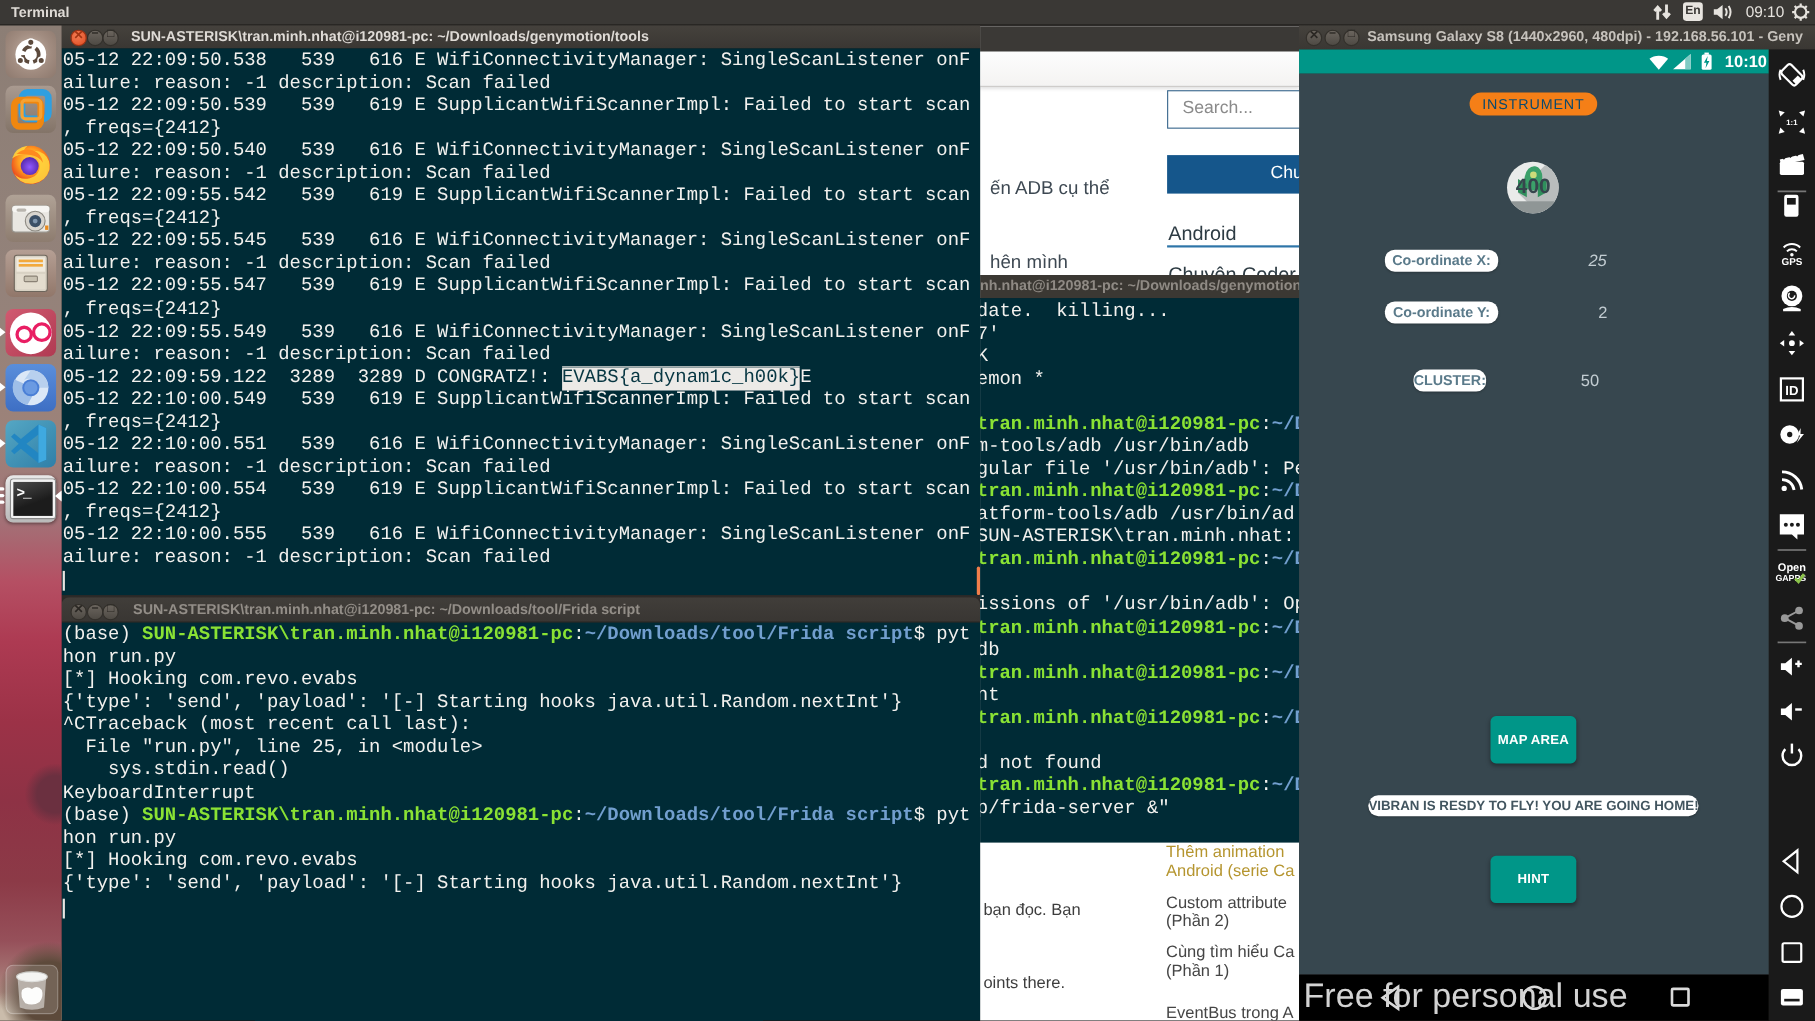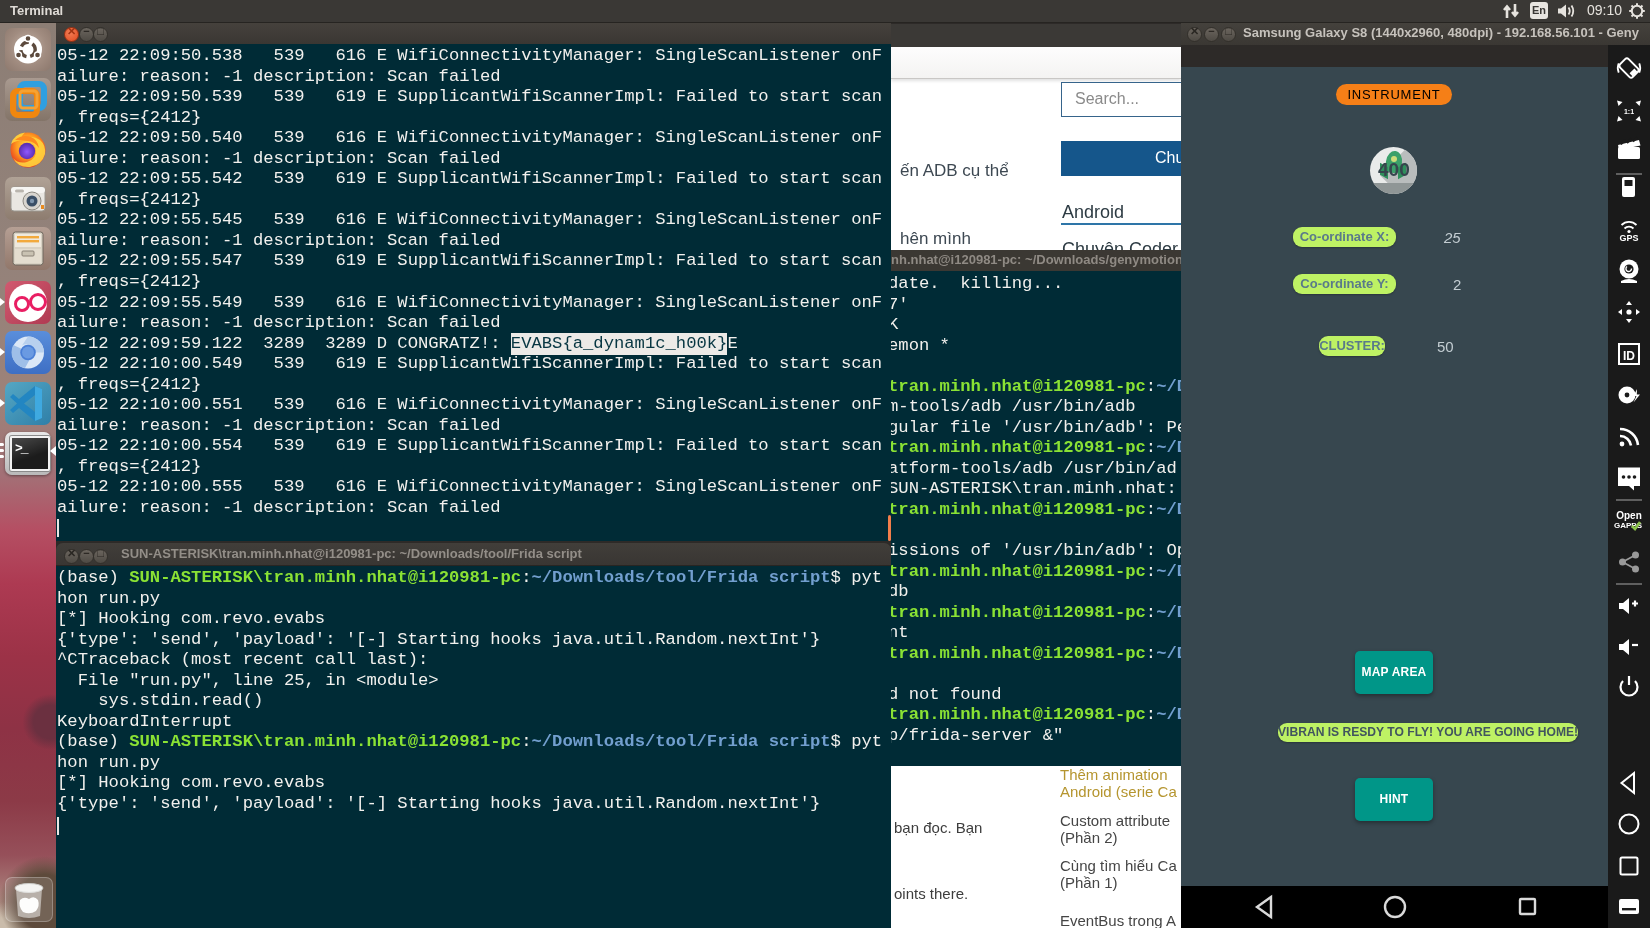--- a/index.html
+++ b/index.html
@@ -40,21 +40,21 @@
   #browser .toolbar{position:absolute;left:0;top:23px;width:100%;height:31px;background:linear-gradient(#fdfdfd,#f4f3f2);border-bottom:1px solid #c9c7c5;box-shadow:0 2px 3px rgba(0,0,0,.12);}
   .vn{color:#3d4852;margin-left:12px;}
   
   #geny{left:1181px;top:22px;width:469px;height:906px;z-index:40;}
   #gtitle{position:absolute;left:0;top:0;width:469px;height:23px;background:linear-gradient(#45423d,#3a3733);}
   #gtitle .tb-title{left:62px;top:3px;color:#c6c2bc;}
   #gstatus{position:absolute;left:0;top:23px;width:427px;height:22px;background:#009688;}
   #gapp{position:absolute;left:0;top:45px;width:427px;height:819px;background:#37474f;}
   #gnav{position:absolute;left:0;top:864px;width:427px;height:42px;background:#000;}
   #gtoolbar{position:absolute;left:427px;top:23px;width:42px;height:883px;background:#1a1a1a;}
-  .chip{position:absolute;background:#bef264;border-radius:9px;color:#5a7a8a;text-align:center;font-weight:bold;box-shadow:0 1px 2px rgba(0,0,0,.25);margin-left:34px;}
+  .chip{position:absolute;background:#ffffff;border-radius:9px;color:#5a7a8a;text-align:center;font-weight:bold;box-shadow:0 1px 2px rgba(0,0,0,.25);}
   .tealbtn{position:absolute;width:78px;height:43px;background:#009688;border-radius:5px;color:#fff;font-weight:bold;font-size:12px;text-align:center;box-shadow:0 2px 4px rgba(0,0,0,.35);letter-spacing:.2px;}
   .val{position:absolute;color:#c3cdd2;font-size:15px;}
   
   #launcher{left:0;top:22px;width:56px;height:906px;z-index:45;
     background:
       radial-gradient(circle 46px at 80% 880px, #5d4a3b 0 60%, rgba(93,74,59,0) 100%),
       radial-gradient(circle 55px at 8% 935px, #cabcab 0 70%, rgba(202,188,171,0) 100%),
       radial-gradient(circle 28px at 90% 700px, #6b3040 0 60%, rgba(107,48,64,0) 100%),
       linear-gradient(180deg,#8c7e75 0%,#93827a 25%,#9d8279 42%,#a37076 50%,#b54f63 56%,#ad3a52 62%,#9c3247 70%,#8e3245 78%,#8c3a47 86%,#96505a 92%,#b9a795 100%);}
   .tile{position:absolute;left:5px;width:46px;height:43px;border-radius:7px;}
@@ -122,20 +122,21 @@
     <div class="titlebar"></div>
     <div class="btn close" style="left:8px;">
         <span>✕</span>
       </div>
     <div class="btn gray" style="left:23px;">
         <span>−</span>
       </div>
     <div class="btn gray" style="left:37px;">
         <span>□</span>
       </div>
+    <div class="tb-title" style="left:63px;color:#dfdbd6;">SUN-ASTERISK\tran.minh.nhat@i120981-pc: ~/Downloads/genymotion/tools</div>
     <div class="content">
         <pre id="logpre">05-12 22:09:50.538   539   616 E WifiConnectivityManager: SingleScanListener onF
 ailure: reason: -1 description: Scan failed
 05-12 22:09:50.539   539   619 E SupplicantWifiScannerImpl: Failed to start scan
 , freqs={2412}
 05-12 22:09:50.540   539   616 E WifiConnectivityManager: SingleScanListener onF
 ailure: reason: -1 description: Scan failed
 05-12 22:09:55.542   539   619 E SupplicantWifiScannerImpl: Failed to start scan
 , freqs={2412}
 05-12 22:09:55.545   539   616 E WifiConnectivityManager: SingleScanListener onF
@@ -195,24 +196,35 @@
           <span>✕</span>
         </div>
       <div class="btn gray" style="left:23px;top:5px;">
           <span>−</span>
         </div>
       <div class="btn gray" style="left:40px;top:5px;">
           <span>□</span>
         </div>
       <div class="tb-title">Samsung Galaxy S8 (1440x2960, 480dpi) - 192.168.56.101 - Geny</div>
     </div>
+    <div id="gstatus">
+      <svg class="abs" style="left:318px;top:0;" width="66" height="22" viewBox="0 0 66 22">
+        <path d="M0.5 8.5 A 11.5 8.5 0 0 1 17.5 8.5 L 9 18.5 Z" fill="#fff"></path>
+        <path d="M22 18 L38 18 L38 4 Z" fill="#fff"></path>
+        <path d="M38 18 L38 4 L33 8.4 L33 18 Z" fill="#7fcbc4"></path>
+        <rect x="48" y="4.5" width="9" height="14" rx="1.5" fill="#fff"></rect>
+        <rect x="50.5" y="2.8" width="4" height="2" fill="#fff"></rect>
+        <path d="M53.5 6 L50 12 L52.3 12 L51.5 17 L55 10.5 L52.7 10.5 Z" fill="#009688"></path>
+      </svg>
+      <div class="abs" style="left:387px;top:3px;color:#fff;font-size:15px;font-weight:bold;">10:10</div>
+    </div>
     <div id="gapp">
 
       <div class="abs" style="left:155px;top:17px;width:116px;height:21px;background:#f57f17;border-radius:11px;text-align:center;">
-        <span style="color:#000000;font-size:13px;line-height:21px;letter-spacing:0.8px;">INSTRUMENT</span></div>
+        <span style="color:#0c4a6e;font-size:13px;line-height:21px;letter-spacing:0.8px;">INSTRUMENT</span></div>
 
       <div class="abs" style="left:189px;top:80px;width:47px;height:47px;border-radius:50%;background:#e9ebea;overflow:hidden;">
         <div class="abs" style="left:18px;top:8px;width:40px;height:40px;background:#b9bdbd;transform:rotate(45deg);"></div>
         <div class="abs" style="left:0px;top:36px;width:47px;height:11px;background:#8f9696;"></div>
         <div class="abs" style="left:16px;top:4px;width:16px;height:22px;background:#3ba06a;border-radius:50% 50% 40% 40%;transform:rotate(8deg);"></div>
         <div class="abs" style="left:10px;top:18px;width:8px;height:12px;background:#2f8f5c;transform:skewY(30deg);"></div>
         <div class="abs" style="left:28px;top:18px;width:8px;height:12px;background:#2f8f5c;transform:skewY(-30deg);"></div>
         <div class="abs" style="left:21px;top:9px;width:6px;height:6px;background:#cddc7a;border-radius:50%;"></div>
         <div class="abs" style="left:8px;top:12px;color:#36454d;font-size:19px;font-weight:bold;">400</div>
       </div>
@@ -227,20 +239,21 @@
       <div class="tealbtn" style="left:174px;top:584px;line-height:43px;">MAP AREA</div>
       <div class="chip" style="left:63px;top:656px;width:300px;height:19px;font-size:12.1px;line-height:19px;color:#42555f;white-space:nowrap;">VIBRAN IS RESDY TO FLY! YOU ARE GOING HOME!</div>
       <div class="tealbtn" style="left:174px;top:711px;line-height:43px;">HINT</div>
     </div>
     <div id="gnav">
       <svg class="abs" style="left:0;top:0;" width="427" height="42" viewBox="0 0 427 42" fill="none" stroke="#dadada" stroke-width="2.4">
         <path d="M90 11 L90 31 L76 21 Z"></path>
         <circle cx="214" cy="21" r="10"></circle>
         <rect x="339" y="13" width="15" height="15" rx="1"></rect>
       </svg>
+      <div class="abs" style="left:4px;top:1px;color:#d3d3d3;font-size:31px;font-weight:400;">Free for personal use</div>
     </div>
     <div id="gtoolbar">
       <svg width="42" height="883" viewBox="0 0 42 883" fill="none" stroke="#fff">
 
         <g transform="translate(21,23) rotate(-45)">
           <rect x="-6" y="-9" width="12" height="18" rx="2.5" stroke-width="2"></rect>
           <rect x="-3.4" y="4.2" width="6.8" height="4.4" fill="#fff" stroke="none"></rect>
           <path d="M-10.5 -4 A 11.5 11.5 0 0 1 -4 -10.5" stroke-width="1.8"></path>
           <path d="M10.5 4 A 11.5 11.5 0 0 1 4 10.5" stroke-width="1.8"></path>
         </g>

